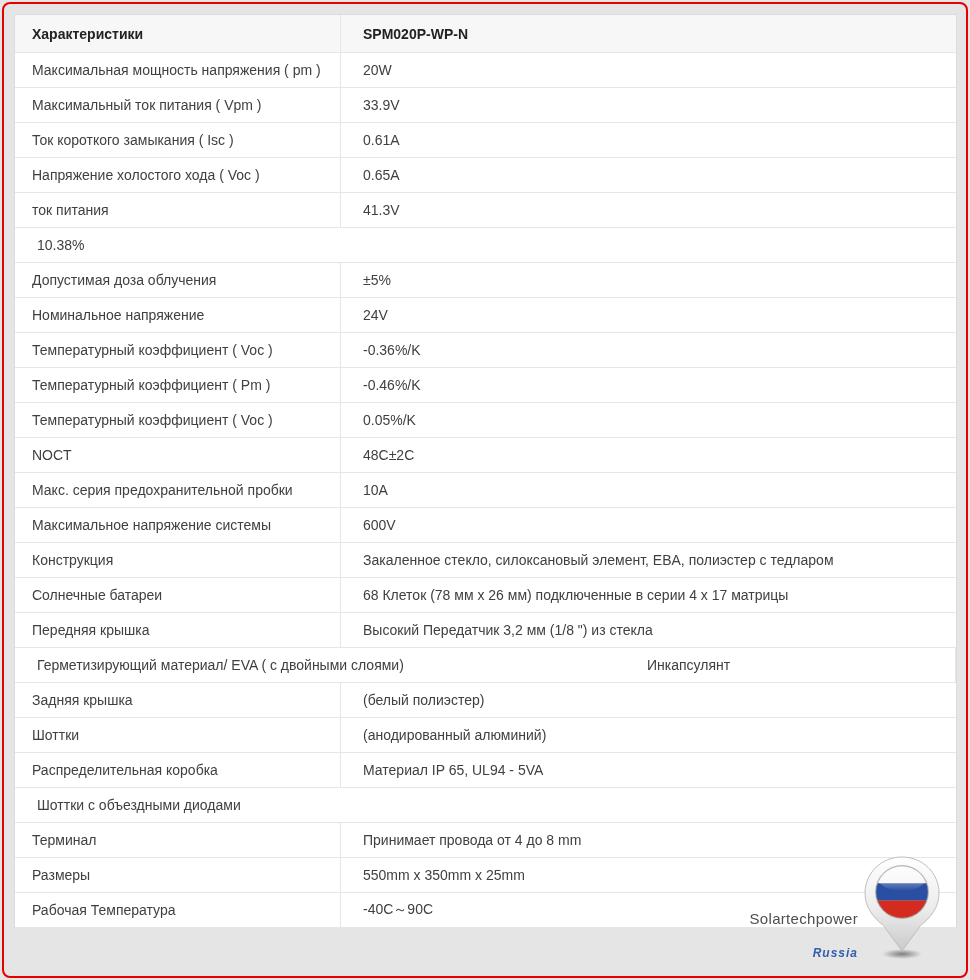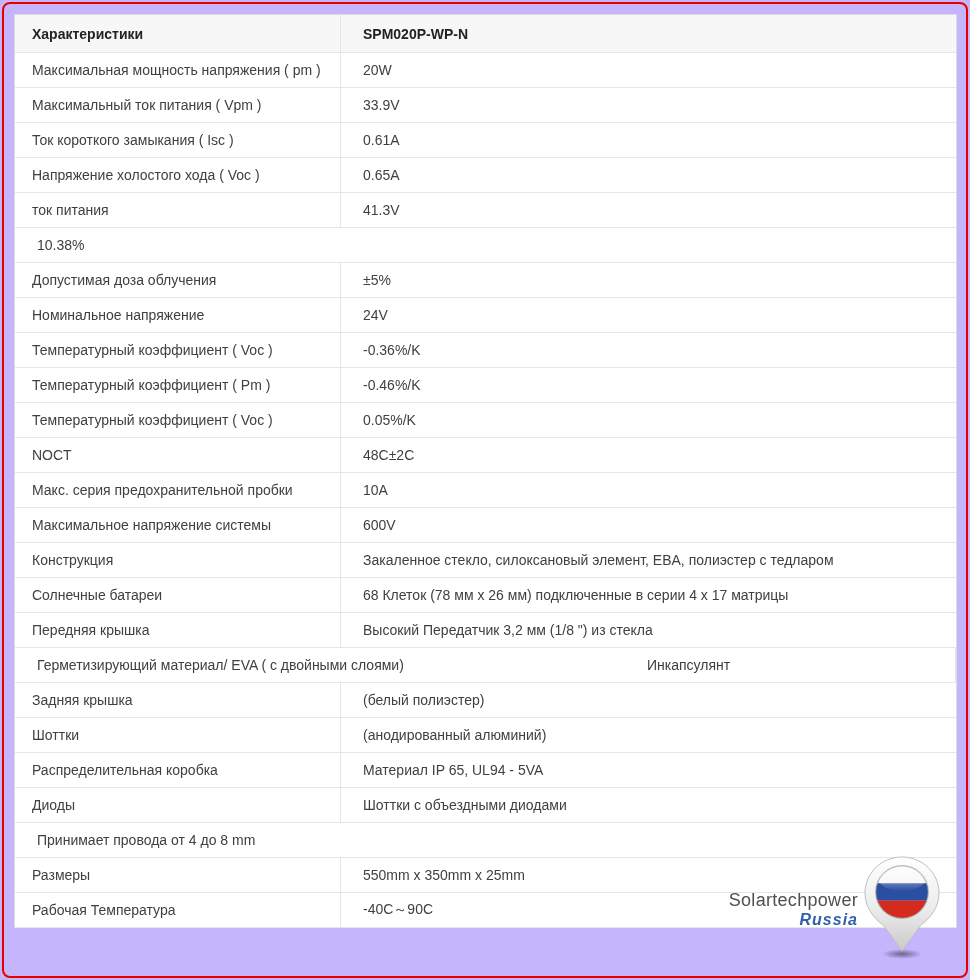--- a/index.html
+++ b/index.html
@@ -5,21 +5,21 @@
   html, body {
     margin: 0;
     padding: 0;
     background: #ffffff;
     font-family: "Liberation Sans", "DejaVu Sans", sans-serif;
   }
   .page {
     position: relative;
     width: 970px;
     height: 980px;
-    background: #c4b5fd;
+    background: #e5e5e5;
     overflow: hidden;
   }
   .red-frame {
     position: absolute;
     left: 2px; top: 2px; right: 2px; bottom: 2px;
     border: 2px solid #e60000;
     border-radius: 8px;
     pointer-events: none;
     z-index: 5;
   }
@@ -72,31 +72,32 @@
     display: flex;
     align-items: flex-start;
     z-index: 4;
   }
   .wm-text {
     text-align: right;
     margin-top: 34px;
     margin-right: 4px;
   }
   .wm-brand {
-    font-size: 18px;
+    font-size: 15px;
     color: #4f4f4f;
     letter-spacing: 0.3px;
+    margin-top: 20px;
   }
   .wm-country {
-    font-size: 16px;
+    font-size: 12px;
     font-style: italic;
     font-weight: bold;
     color: #2f5fae;
     letter-spacing: 1px;
-    margin-top: 0;
+    margin-top: 19px;
   }
   .pin { width: 80px; height: 104px; }
 </style>
 </head>
 <body>
 
 <div class="page">
 
   <div class="red-frame"></div>
 
@@ -183,24 +184,24 @@
     </div>
         <div class="tr">
       <div class="td label">Шоттки</div>
       <div class="td value">(анодированный алюминий)</div>
     </div>
         <div class="tr">
       <div class="td label">Распределительная коробка</div>
       <div class="td value">Материал IP 65, UL94 - 5VA</div>
     </div>
         <div class="tr">
-      <div class="td label">Диоды</div>
       <div class="td value">Шоттки  с объездными  диодами</div>
     </div>
         <div class="tr">
+      <div class="td label">Терминал</div>
       <div class="td value">Принимает провода от 4 до 8 mm</div>
     </div>
         <div class="tr">
       <div class="td label">Размеры</div>
       <div class="td value">550mm x 350mm x 25mm</div>
     </div>
         <div class="tr">
       <div class="td label">Рабочая Температура</div>
       <div class="td value">-40C～90C</div>
     </div>

